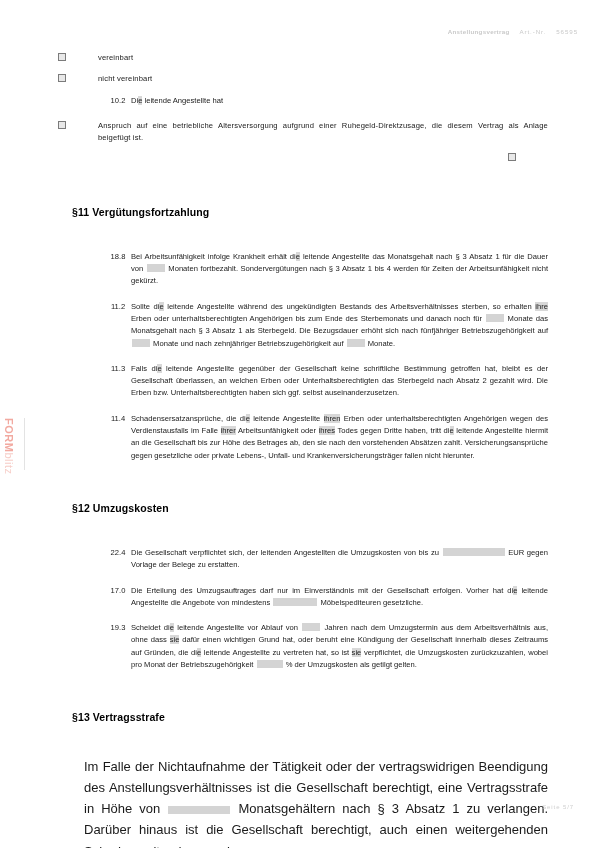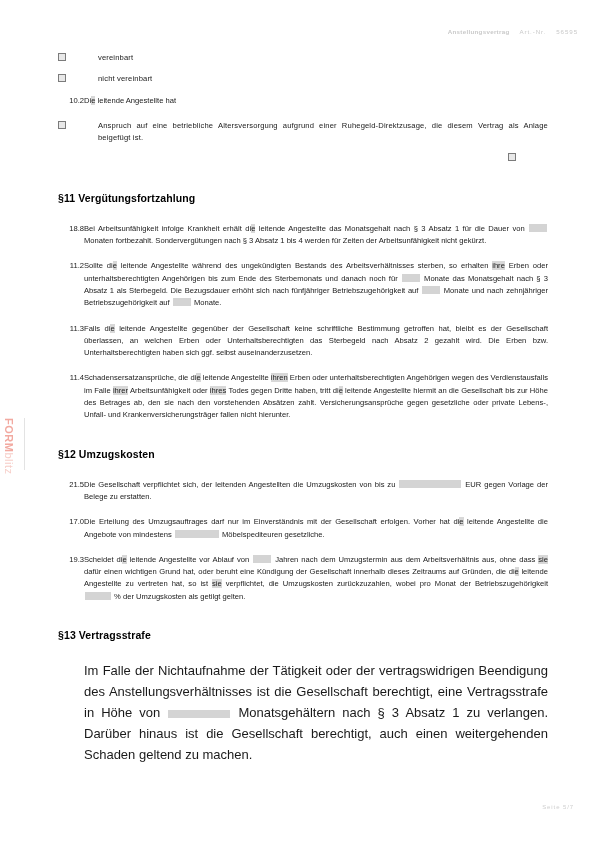--- a/index.html
+++ b/index.html
@@ -98,36 +98,37 @@
   .content {
     position: absolute;
     left: 58px;
     top: 52px;
     width: 490px;
   }
 
   h2.section-heading {
     font-size: 10.5px;
     font-weight: bold;
-    margin: 0;
+    margin: 14px;
     letter-spacing: 0.1px;
     color: #000;
   }
 
   .clause {
     display: flex;
     align-items: flex-start;
     font-size: 7.6px;
     line-height: 1.62;
   }
   .clause .num {
     width: 26px;
     flex: 0 0 26px;
-    text-align: right;
+    text-align: center;
     white-space: nowrap;
+    margin-left: 47px;
   }
   .clause .body {
     flex: 1 1 auto;
     text-align: justify;
     text-justify: inter-word;
   }
 
   .para-plain {
     font-size: 13px;
     line-height: 1.62;
@@ -276,21 +277,21 @@
       <div class="body"><span>Schadensersatzansprüche, die di</span><span class="hl">e</span><span> leitende Angestellte </span><span class="hl">ihren</span><span> Erben oder unterhaltsberechtigten Angehörigen wegen des Verdienstausfalls im Falle </span><span class="hl">ihrer</span><span> Arbeitsunfähigkeit oder </span><span class="hl">ihres</span><span> Todes gegen Dritte haben, tritt di</span><span class="hl">e</span><span> leitende Angestellte hiermit an die Gesellschaft bis zur Höhe des Betrages ab, den sie nach den vorstehenden Absätzen zahlt. Versicherungsansprüche gegen gesetzliche oder private Lebens-, Unfall- und Krankenversicherungsträger fallen nicht hierunter.</span></div>
     </div>
 
     <div class="sp-xl"></div>
 
     <h2 class="section-heading">§12 Umzugskosten</h2>
 
     <div class="sp-lg"></div>
 
     <div class="clause">
-      <div class="num">21.5</div>
+      <div class="num">22.4</div>
       <div class="body"><span>Die Gesellschaft verpflichtet sich, der leitenden Angestellten die Umzugskosten von bis zu </span><span class="blank blank-xl"></span><span> EUR gegen Vorlage der Belege zu erstatten.</span></div>
     </div>
 
     <div class="sp-md"></div>
 
     <div class="clause">
       <div class="num">17.0</div>
       <div class="body"><span>Die Erteilung des Umzugsauftrages darf nur im Einverständnis mit der Gesellschaft erfolgen. Vorher hat di</span><span class="hl">e</span><span> leitende Angestellte die Angebote von mindestens </span><span class="blank blank-l"></span><span> Möbelspediteuren gesetzliche.</span></div>
     </div>
 

